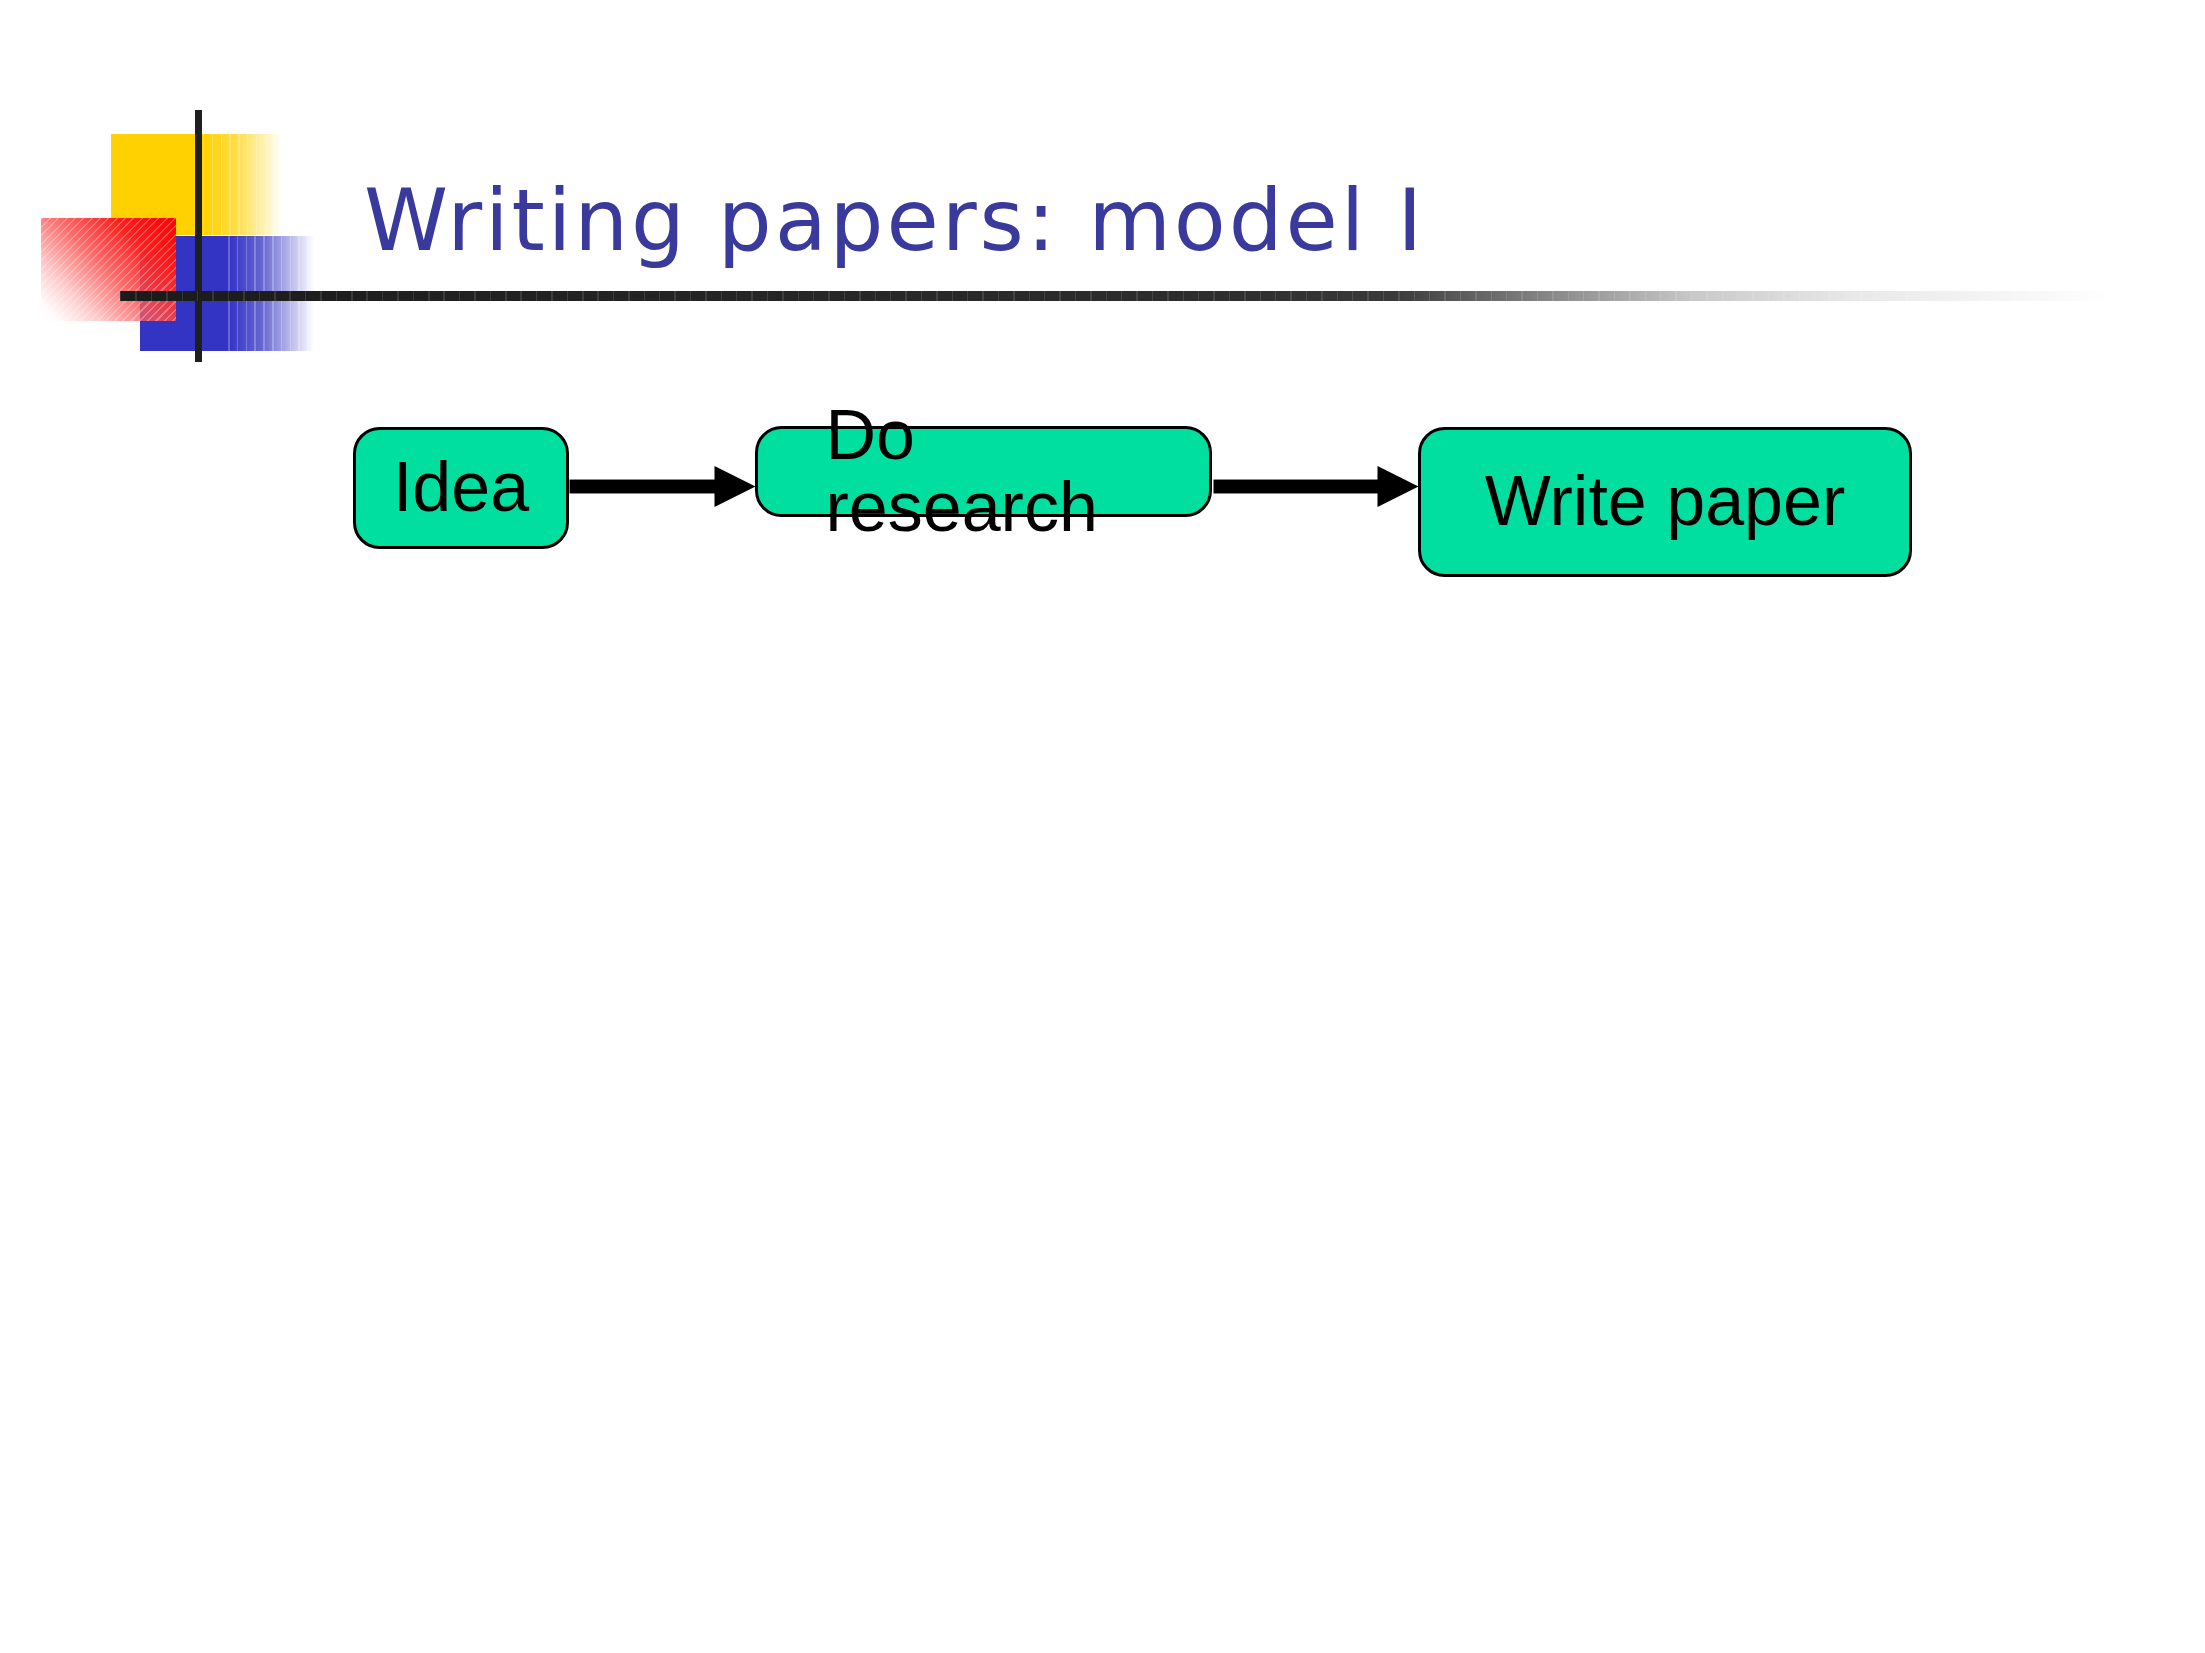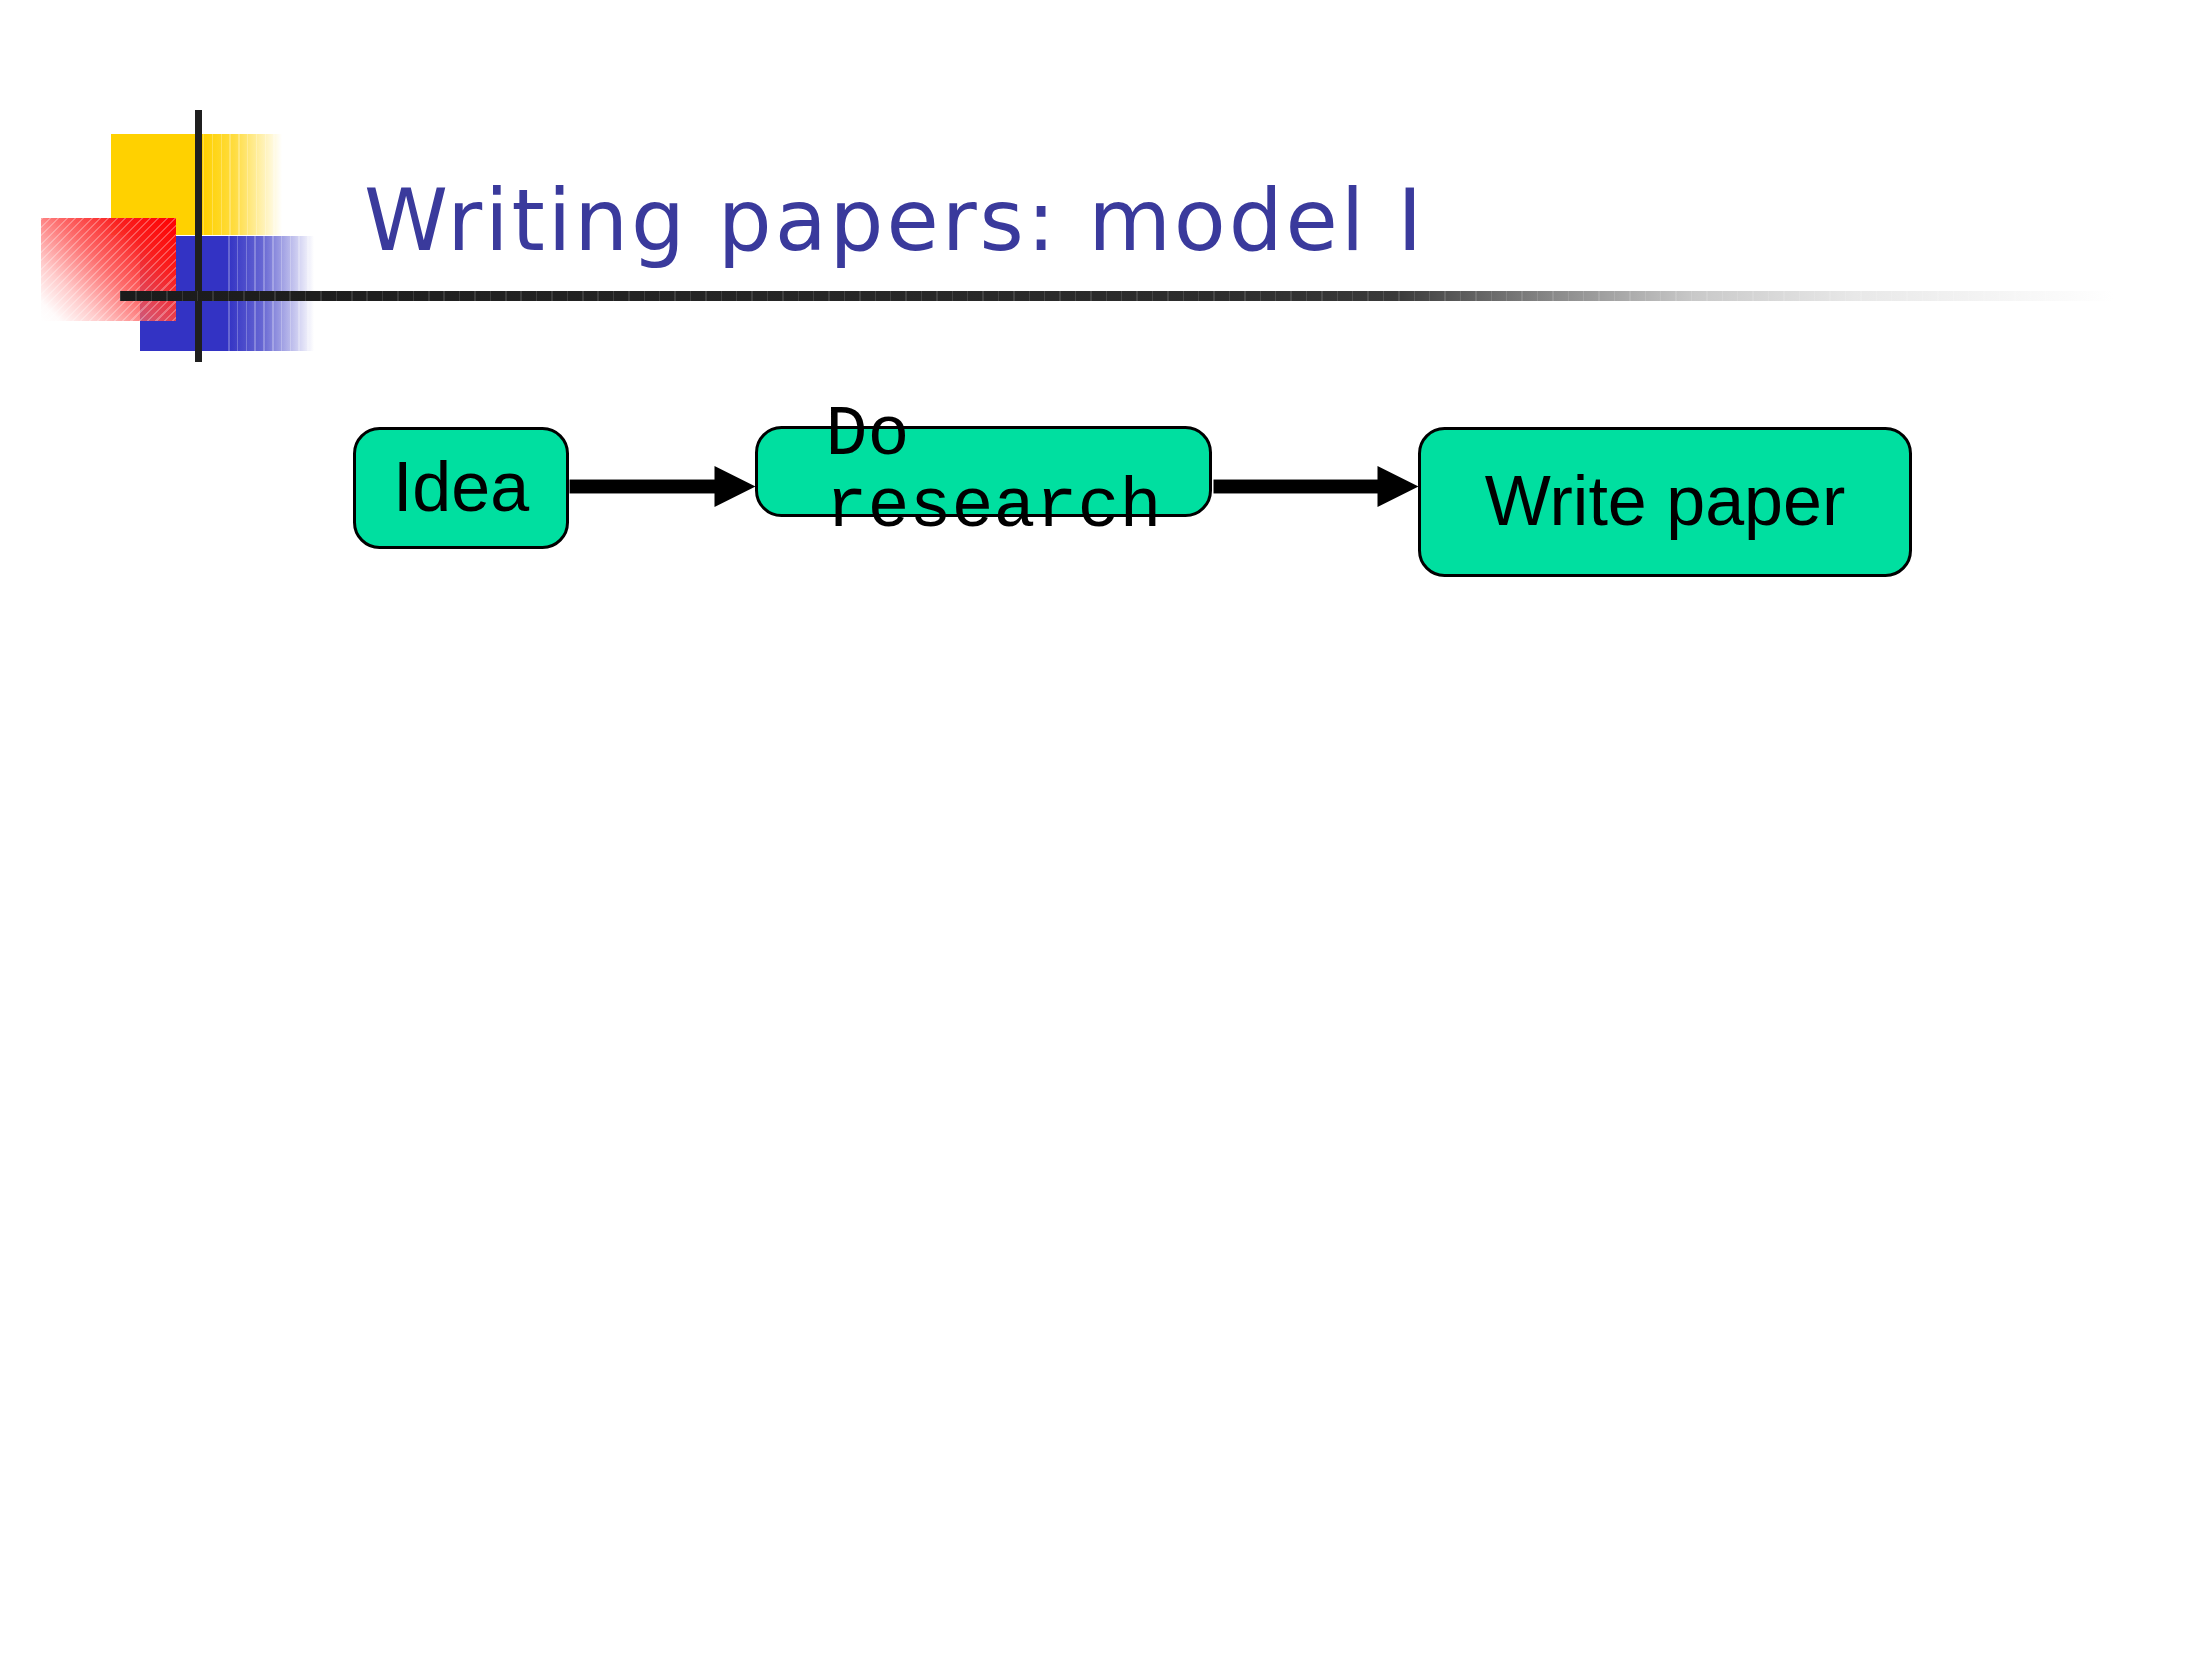--- a/index.html
+++ b/index.html
@@ -93,21 +93,21 @@
     align-items: center;
     justify-content: center;
     text-align: left;
     font-size: 70px;
     line-height: 1.02;
     color: #000000;
     overflow: visible;
     z-index: 6;
   }
   .box-idea        { left: 343px;  top: 427px; width: 216px; height: 122px; }
-  .box-research    { left: 745px; top: 426px; width: 457px; height: 91px; font-family: Liberation Mono, monospace; }
+  .box-research    { left: 745px; top: 426px; width: 457px; height: 91px; }
   .box-write-paper { left: 1408px; top: 427px; width: 494px; height: 150px; }
   .box-label { display: inline-block; }
   .box-research .box-label { max-width: 316px; }
 
   .flow-arrow { position: absolute; z-index: 5; }
   .arrow-1 { left: 559px;  top: 466px; }
   .arrow-2 { left: 1203px; top: 466px; }
 </style>
 </head>
 <body>

